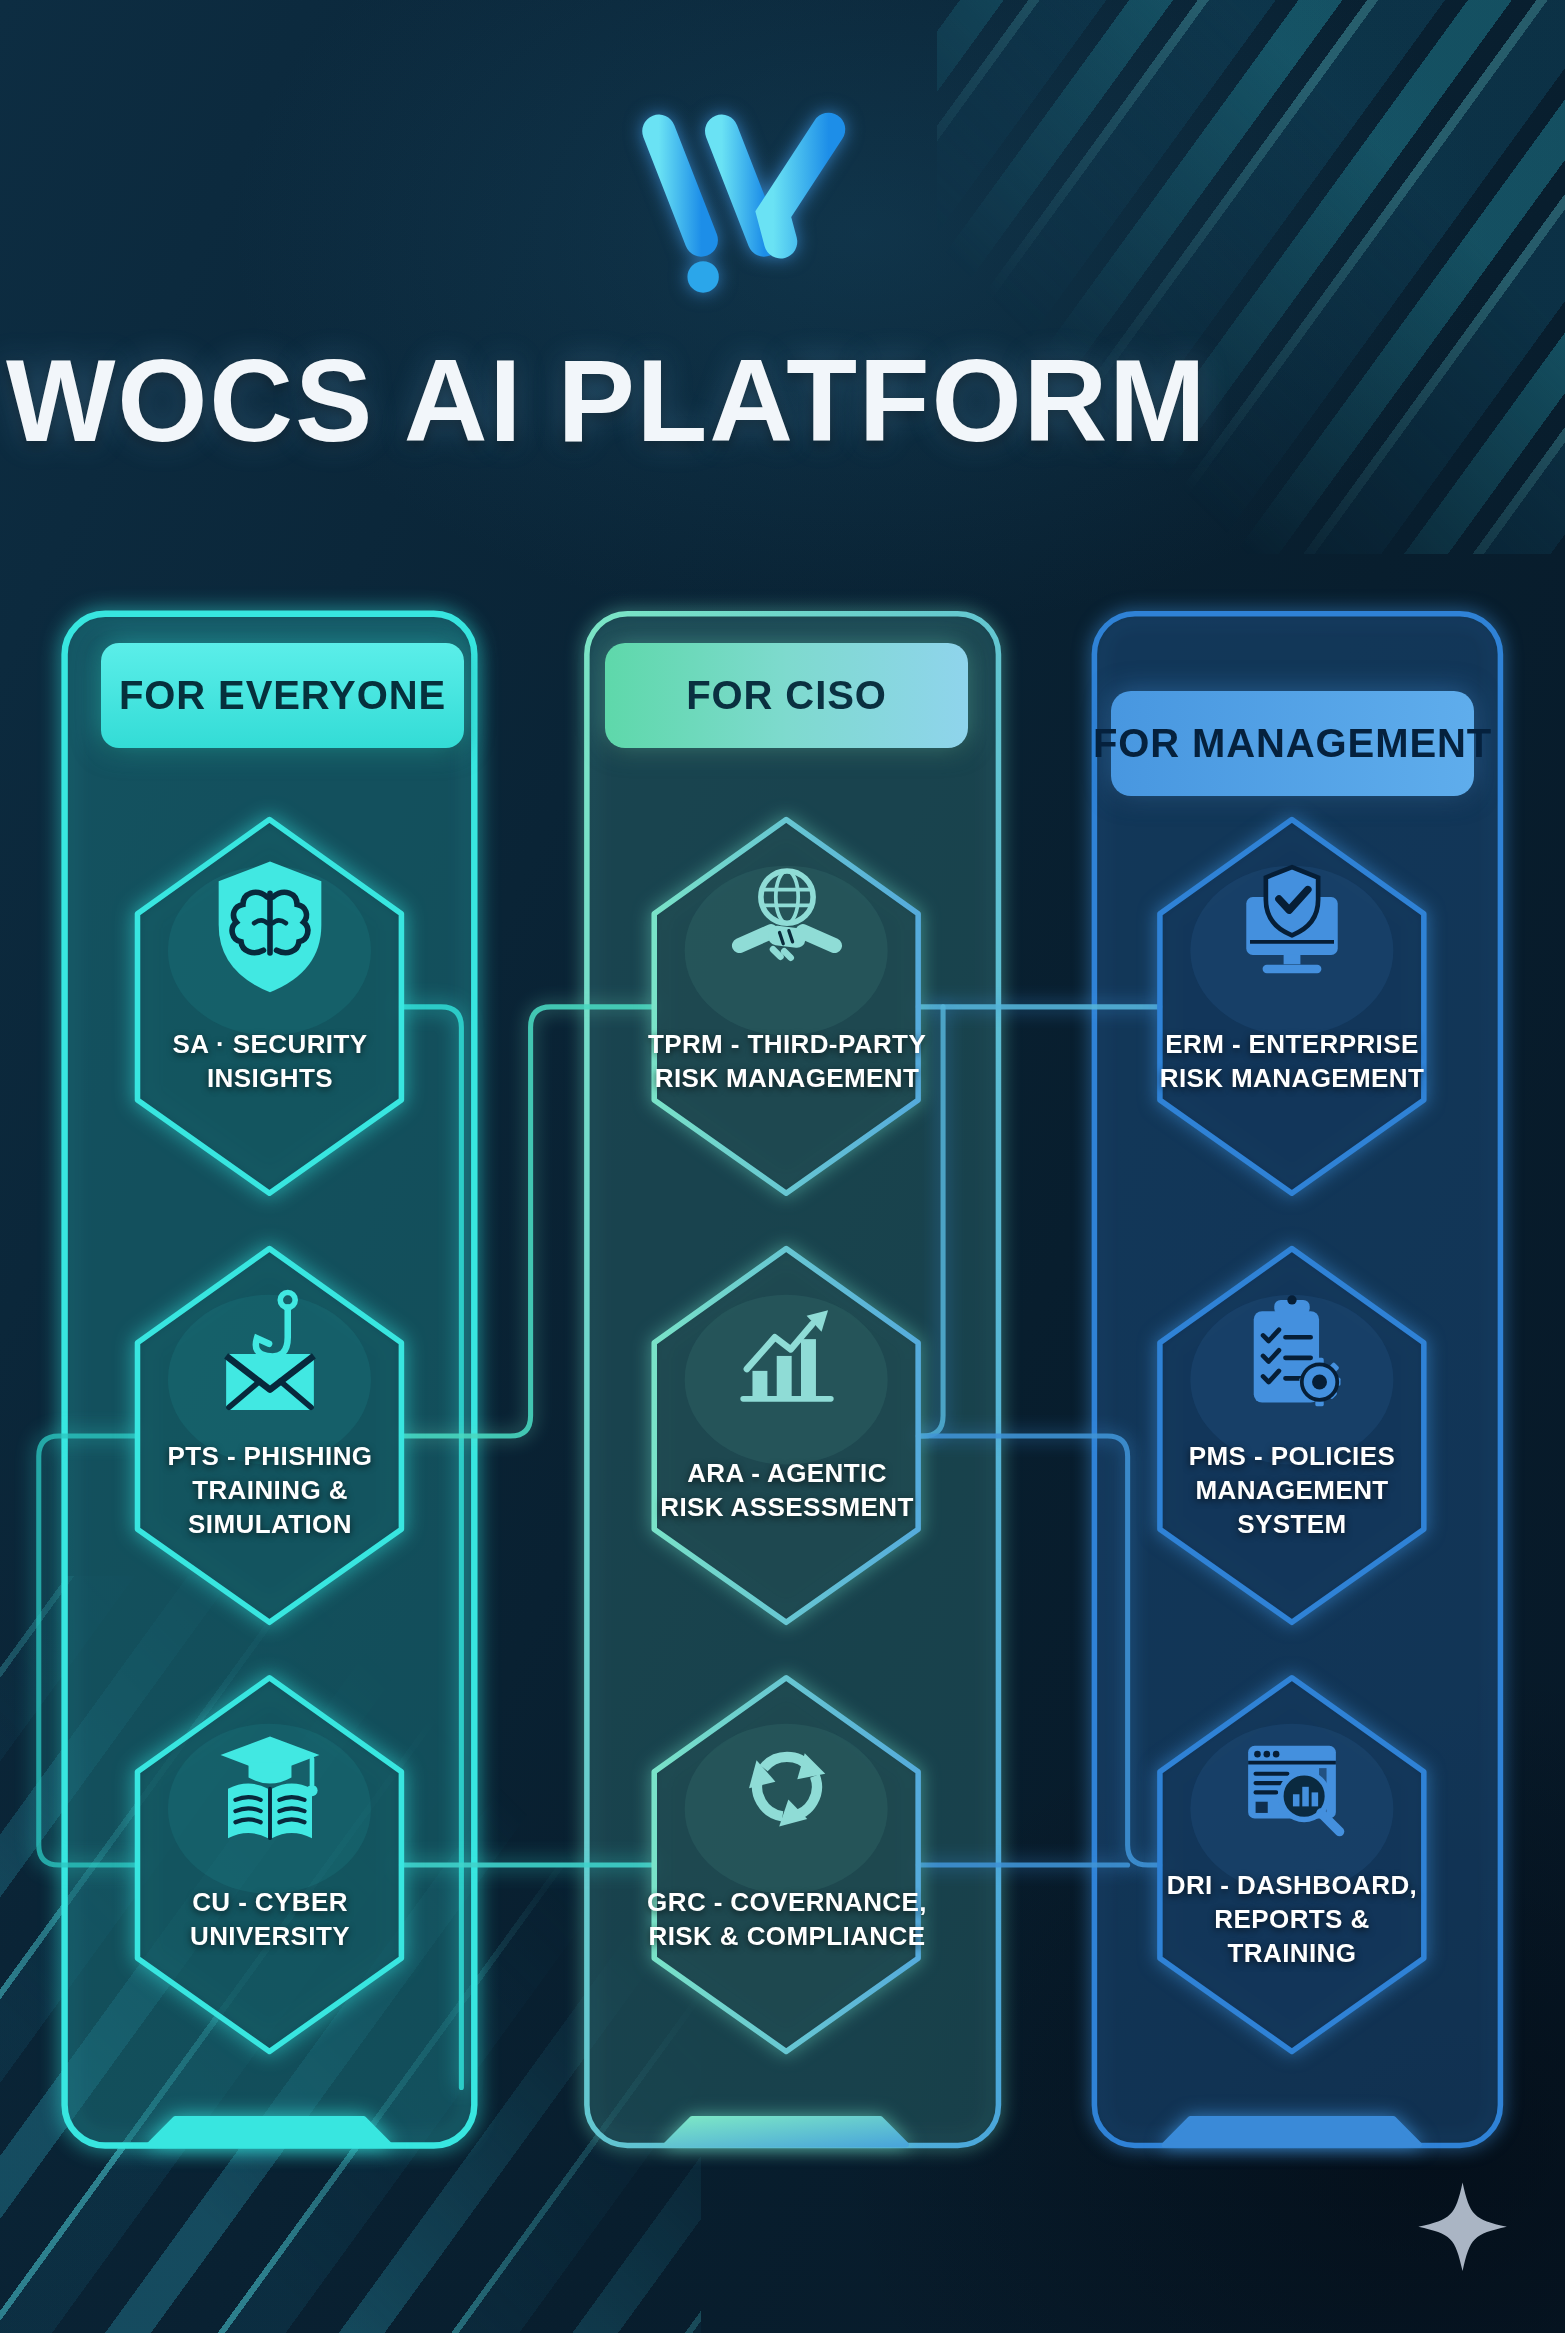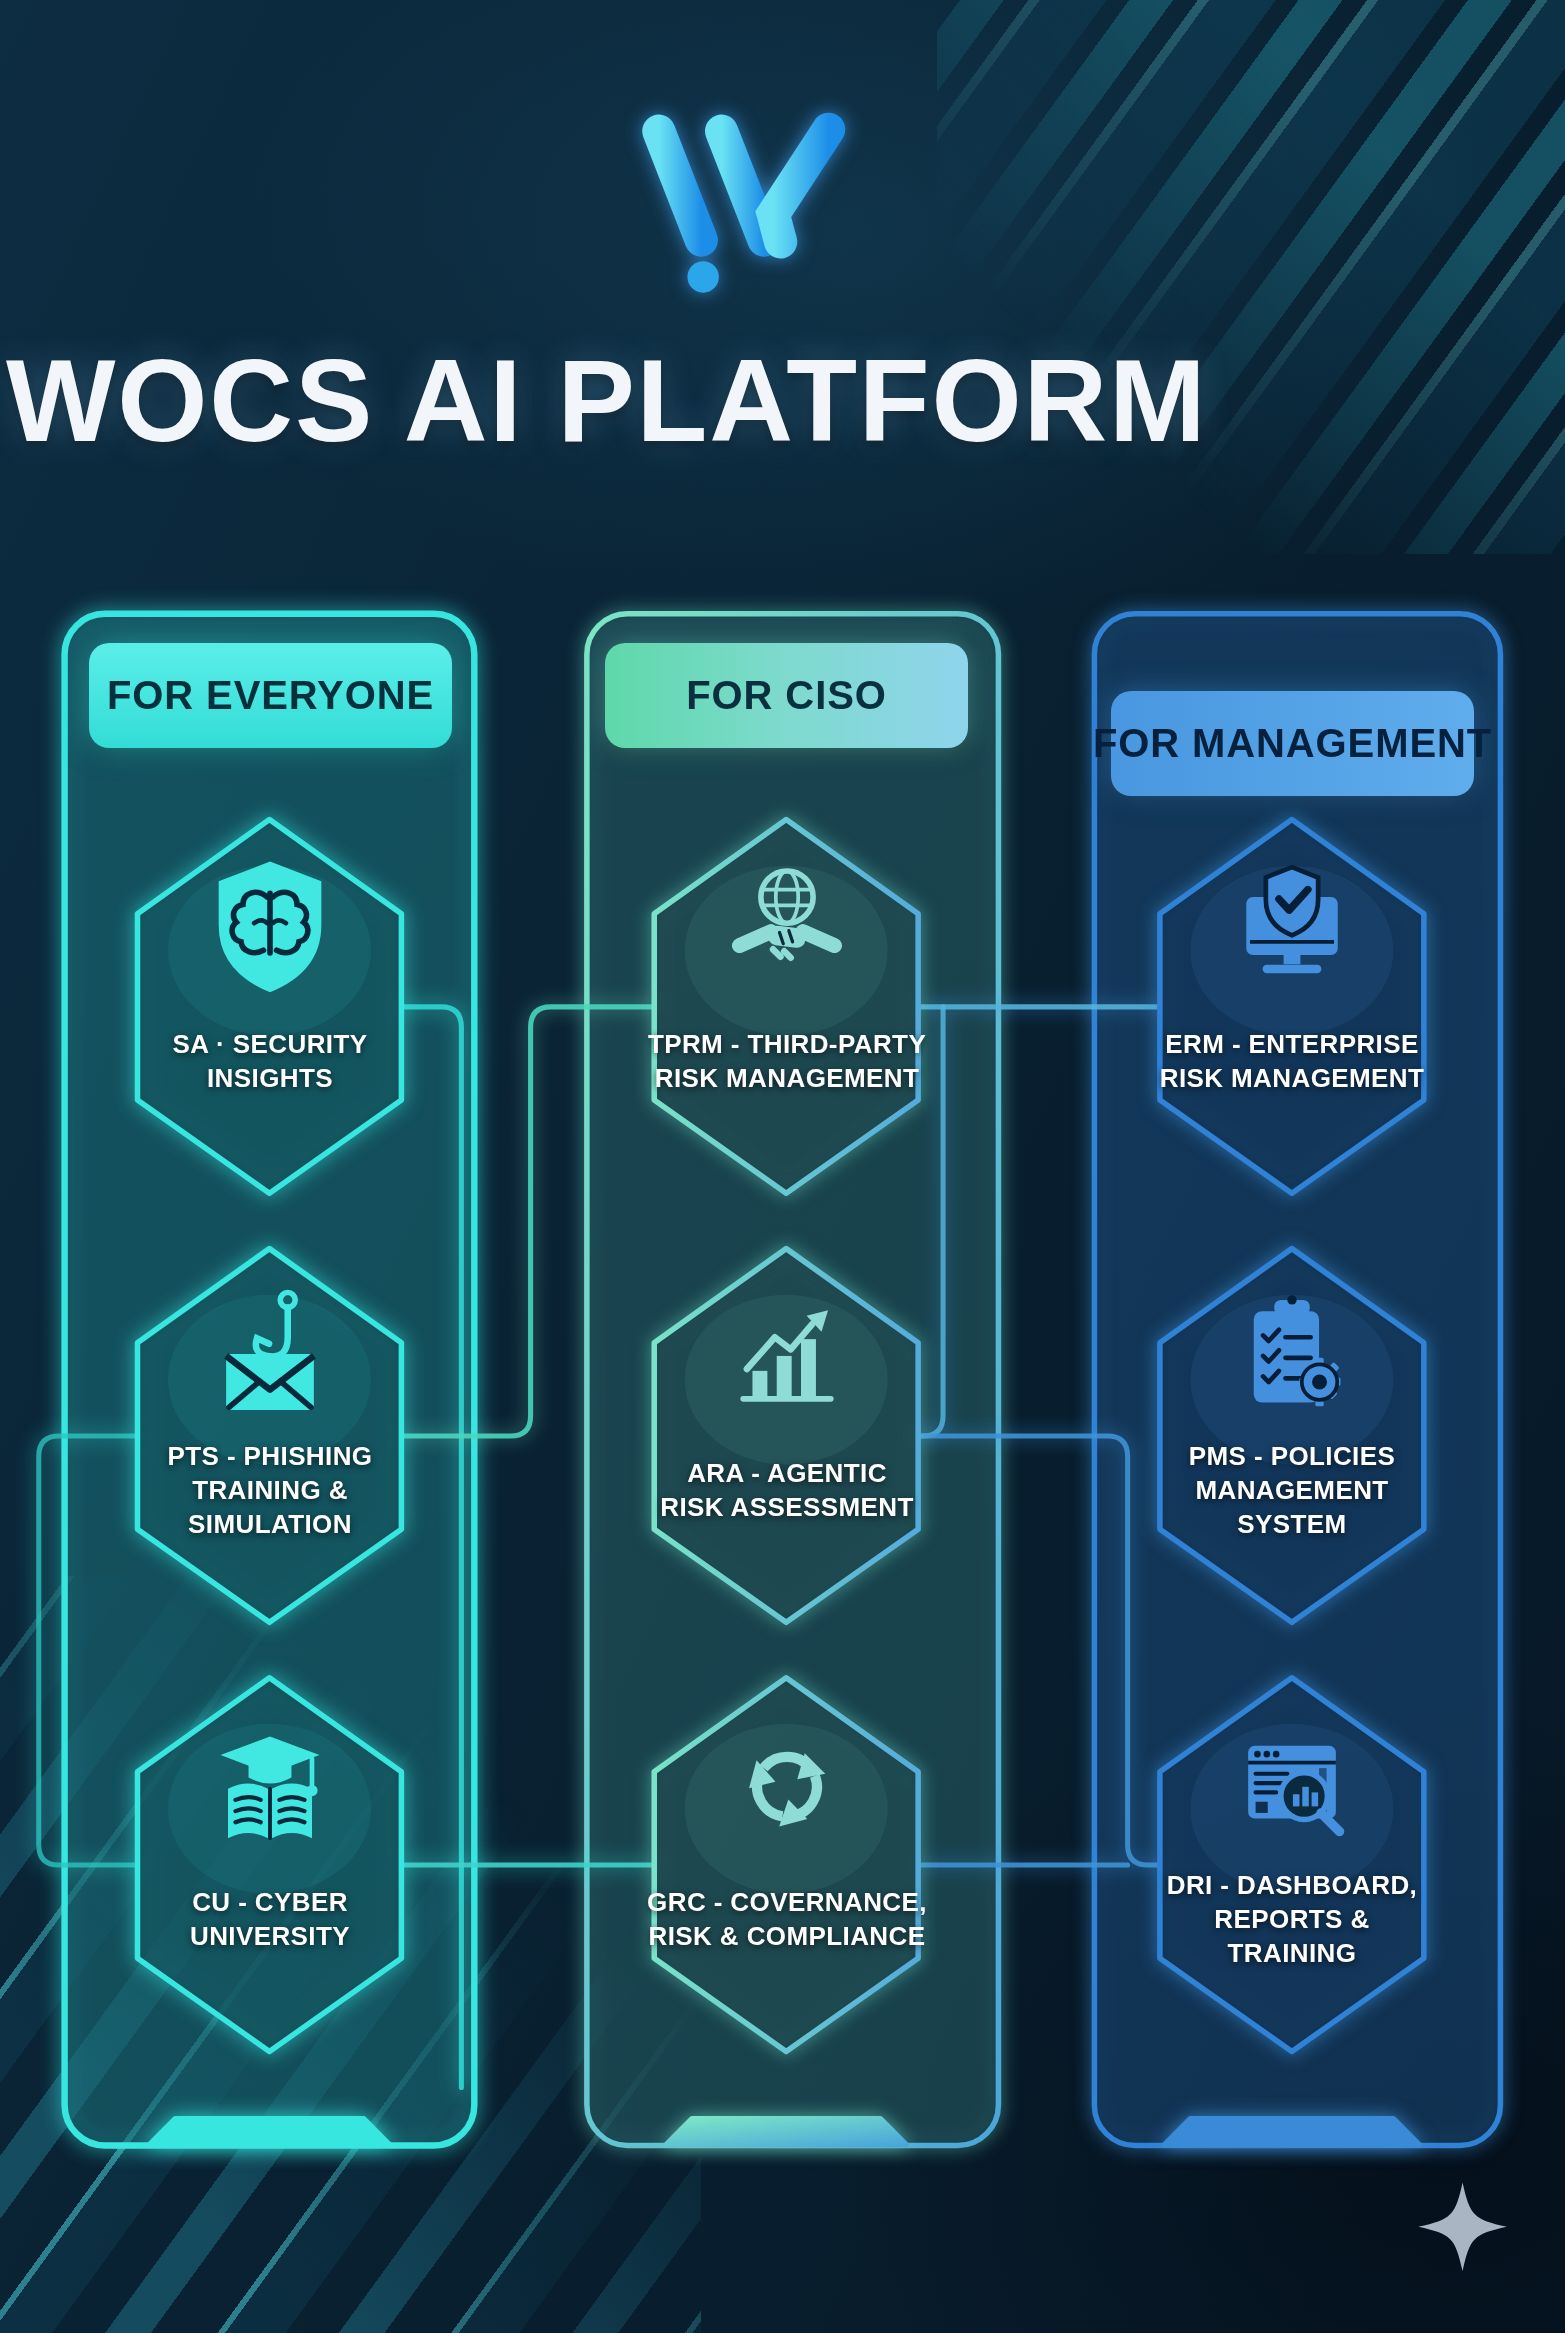--- a/index.html
+++ b/index.html
@@ -40,22 +40,22 @@
     position:absolute; left:6px; top:334px; width:100%; 
     font-size:116px; font-weight:bold; letter-spacing:1.8px; color:#f2f6fa;
     text-shadow:0 0 31px rgba(130,205,255,.28), 0 3.7px 13px rgba(0,0,0,.5);
     white-space:nowrap;
   }
   .col-header{
     position:absolute; top:643px; width:363px; height:105px; border-radius:20px;
     display:flex; align-items:center; justify-content:center;
     font-size:40px; font-weight:bold; letter-spacing:0.9px; white-space:nowrap;
   }
-  .col-header.h1{left:89px;  background:linear-gradient(180deg,#5beee9,#33dcd6); color:#06303c;
-    box-shadow:0 0 28px rgba(52,230,224,.55), 0 5.5px 18.5px rgba(0,0,0,.35);}
+  .col-header.h1{left:101px;  background:linear-gradient(180deg,#5beee9,#33dcd6); color:#06303c;
+    box-shadow:0 0 28px rgba(52,230,224,.55), 0 5.5px 18.5px rgba(0,0,0,.35);border-radius:18px;}
   .col-header.h2{left:605px; background:linear-gradient(90deg,#5ed8aa 0%,#7edace 50%,#8fd4ec 100%); color:#0a3040;
     box-shadow:0 0 26px rgba(110,215,200,.5), 0 5.5px 18.5px rgba(0,0,0,.35);}
   .col-header.h3{left:1111px;background:linear-gradient(90deg,#4897e0,#5fadec); color:#05213d;
     box-shadow:0 0 26px rgba(70,150,225,.5), 0 5.5px 18.5px rgba(0,0,0,.35);margin-top:48px;}
 
   .hex-content{position:absolute; width:268px; height:378px;}
   .hex-content .hex-icon{position:absolute; left:50%; top:39px; transform:translateX(-50%);
     width:140px; height:140px;}
   .hex-label{
     position:absolute; left:-18.5px; right:-18.5px; top:175px; height:138px;

